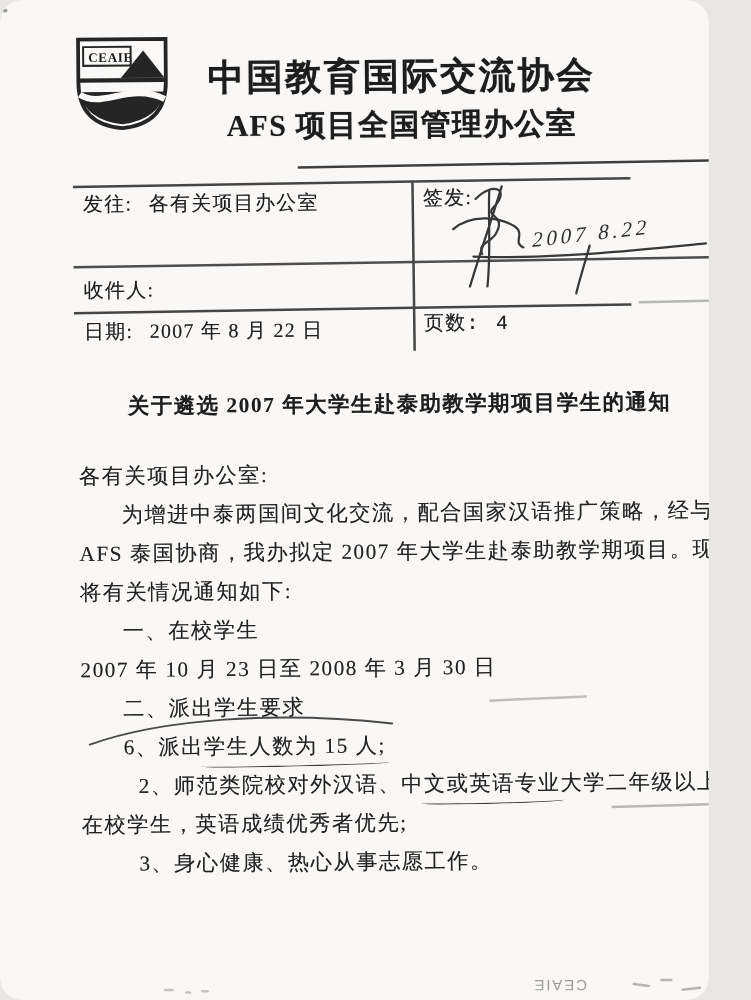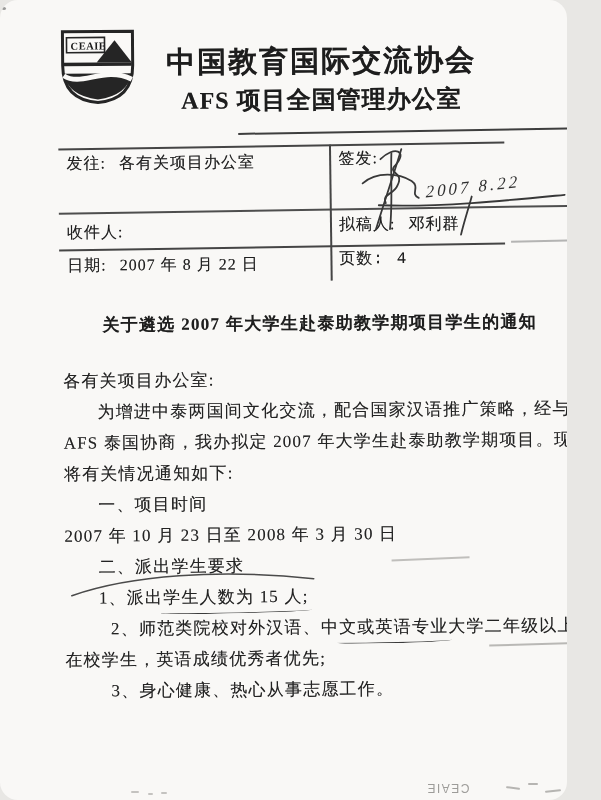--- a/index.html
+++ b/index.html
@@ -105,23 +105,20 @@
 
     <div class="cell c-fawang">
       <span>发往:</span><span class="val">各有关项目办公室</span>
     </div>
     <div class="cell c-qianfa">
       <span>签发:</span><span class="val"></span>
     </div>
     <div class="cell c-shoujian">
       <span>收件人:</span><span class="val"></span>
     </div>
-    <div class="cell c-nigao">
-      <span>拟稿人:</span><span class="val">邓利群</span>
-    </div>
     <div class="cell c-riqi">
       <span>日期:</span><span class="val">2007 年 8 月 22 日</span>
     </div>
     <div class="cell c-yeshu">
       <span>页数:</span><span class="val">4</span>
     </div>
 
     <svg class="sig-svg" viewBox="0 0 230 100">
       <g stroke="#383838" stroke-width="1.8" fill="none" stroke-linecap="round">
         <path d="M30,18 C44,4 58,10 45,24 C36,33 54,30 47,44 C43,54 31,52 35,62"></path>
@@ -134,24 +131,24 @@
       <text x="80" y="52" transform="rotate(-6 120 50) skewX(-6)" font-size="17" letter-spacing="3" fill="#2f2f2f" font-style="italic" font-family="Liberation Serif, serif">2007 8.22</text>
     </svg>
 
     <div class="doc-body">
       <div class="doc-title">关于遴选 2007 年大学生赴泰助教学期项目学生的通知</div>
       <div class="line">各有关项目办公室:</div>
       <div>
           <div class="line" style="padding-left: 2em;"><span>为增进中泰两国间文化交流，配合国家汉语推广策略，经与</span></div>
           <div class="line" style="padding-left: 0em;"><span>AFS 泰国协商，我办拟定 2007 年大学生赴泰助教学期项目。现</span></div>
           <div class="line" style="padding-left: 0em;"><span>将有关情况通知如下:</span></div>
-          <div class="line" style="padding-left: 2em;"><span>一、项目时间</span></div>
+          <div class="line" style="padding-left: 2em;"><span>一、在校学生</span></div>
           <div class="line" style="padding-left: 0em;"><span>2007 年 10 月 23 日至 2008 年 3 月 30 日</span></div>
           <div class="line" style="padding-left: 2em;"><span>二、派出学生要求</span></div>
-          <div class="line" style="padding-left: 2em;"><span>1、派出</span><span class="hand-u">学生人数为 15 人;</span></div>
+          <div class="line" style="padding-left: 2em;"><span>6、派出</span><span class="hand-u">学生人数为 15 人;</span></div>
           <div class="line" style="padding-left: 2.7em;"><span>2、师范类院校对外汉语、中</span><span class="hand-u">文或英语专业</span><span>大学二年级以上</span></div>
           <div class="line" style="padding-left: 0em;"><span>在校学生，英语成绩优秀者优先;</span></div>
           <div class="line" style="padding-left: 2.7em;"><span>3、身心健康、热心从事志愿工作。</span></div>
         </div>
     </div>
 
     <svg class="arc-svg" viewBox="0 0 252 32">
       <path d="M4,28 C62,8 152,2 246,13" stroke="#4a4a4a" stroke-width="1.6" fill="none" stroke-linecap="round"></path>
     </svg>
 

